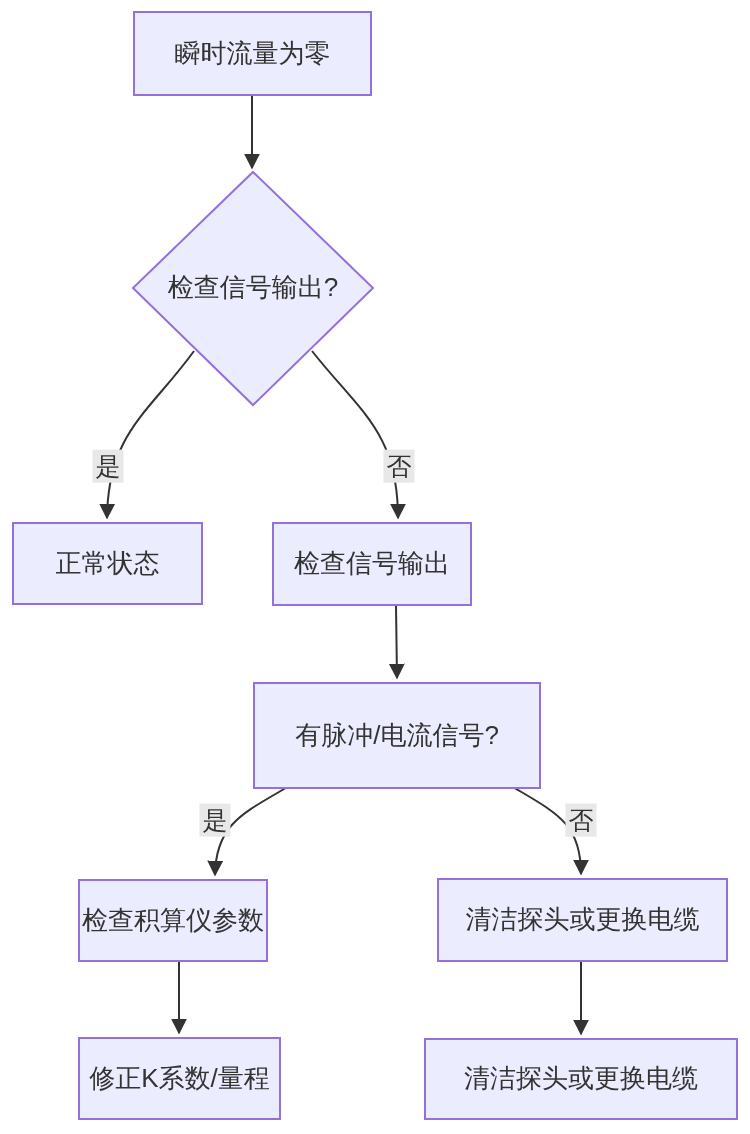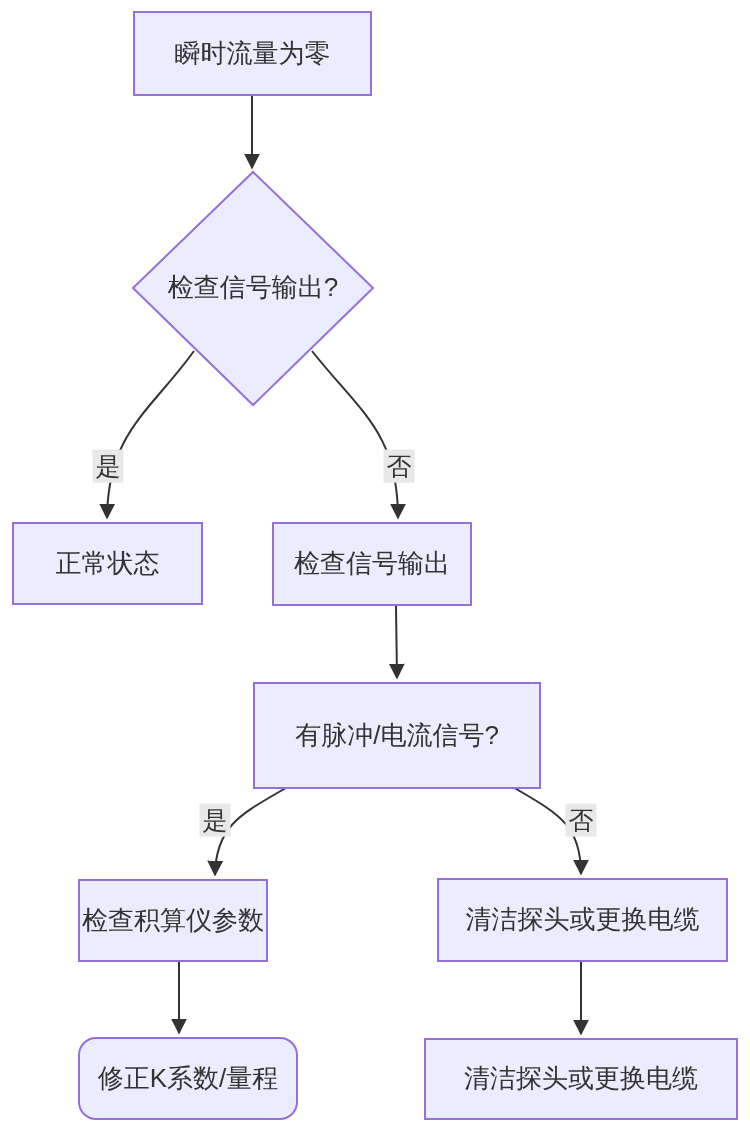--- a/index.html
+++ b/index.html
@@ -121,21 +121,21 @@
   <div class="edge-label" style="left:581px; top:820px;">否</div>
 
   <div class="node" style="left:78px; top:879px; width:190px; height:83px;">
     <span>检查积算仪参数</span>
   </div>
 
   <div class="node" style="left:437px; top:878px; width:291px; height:84px;">
     <span>清洁探头或更换电缆</span>
   </div>
 
-  <div class="node" style="left:78px; top:1037px; width:220px; height:83px;border-radius:18px;">
+  <div class="node" style="left:78px; top:1037px; width:203px; height:83px;">
     <span>修正K系数/量程</span>
   </div>
 
   <div class="node" style="left:424px; top:1038px; width:314px; height:82px;text-align:right;">
     <span>清洁探头或更换电缆</span>
   </div>
 
 </div>
 
 </body></html>

